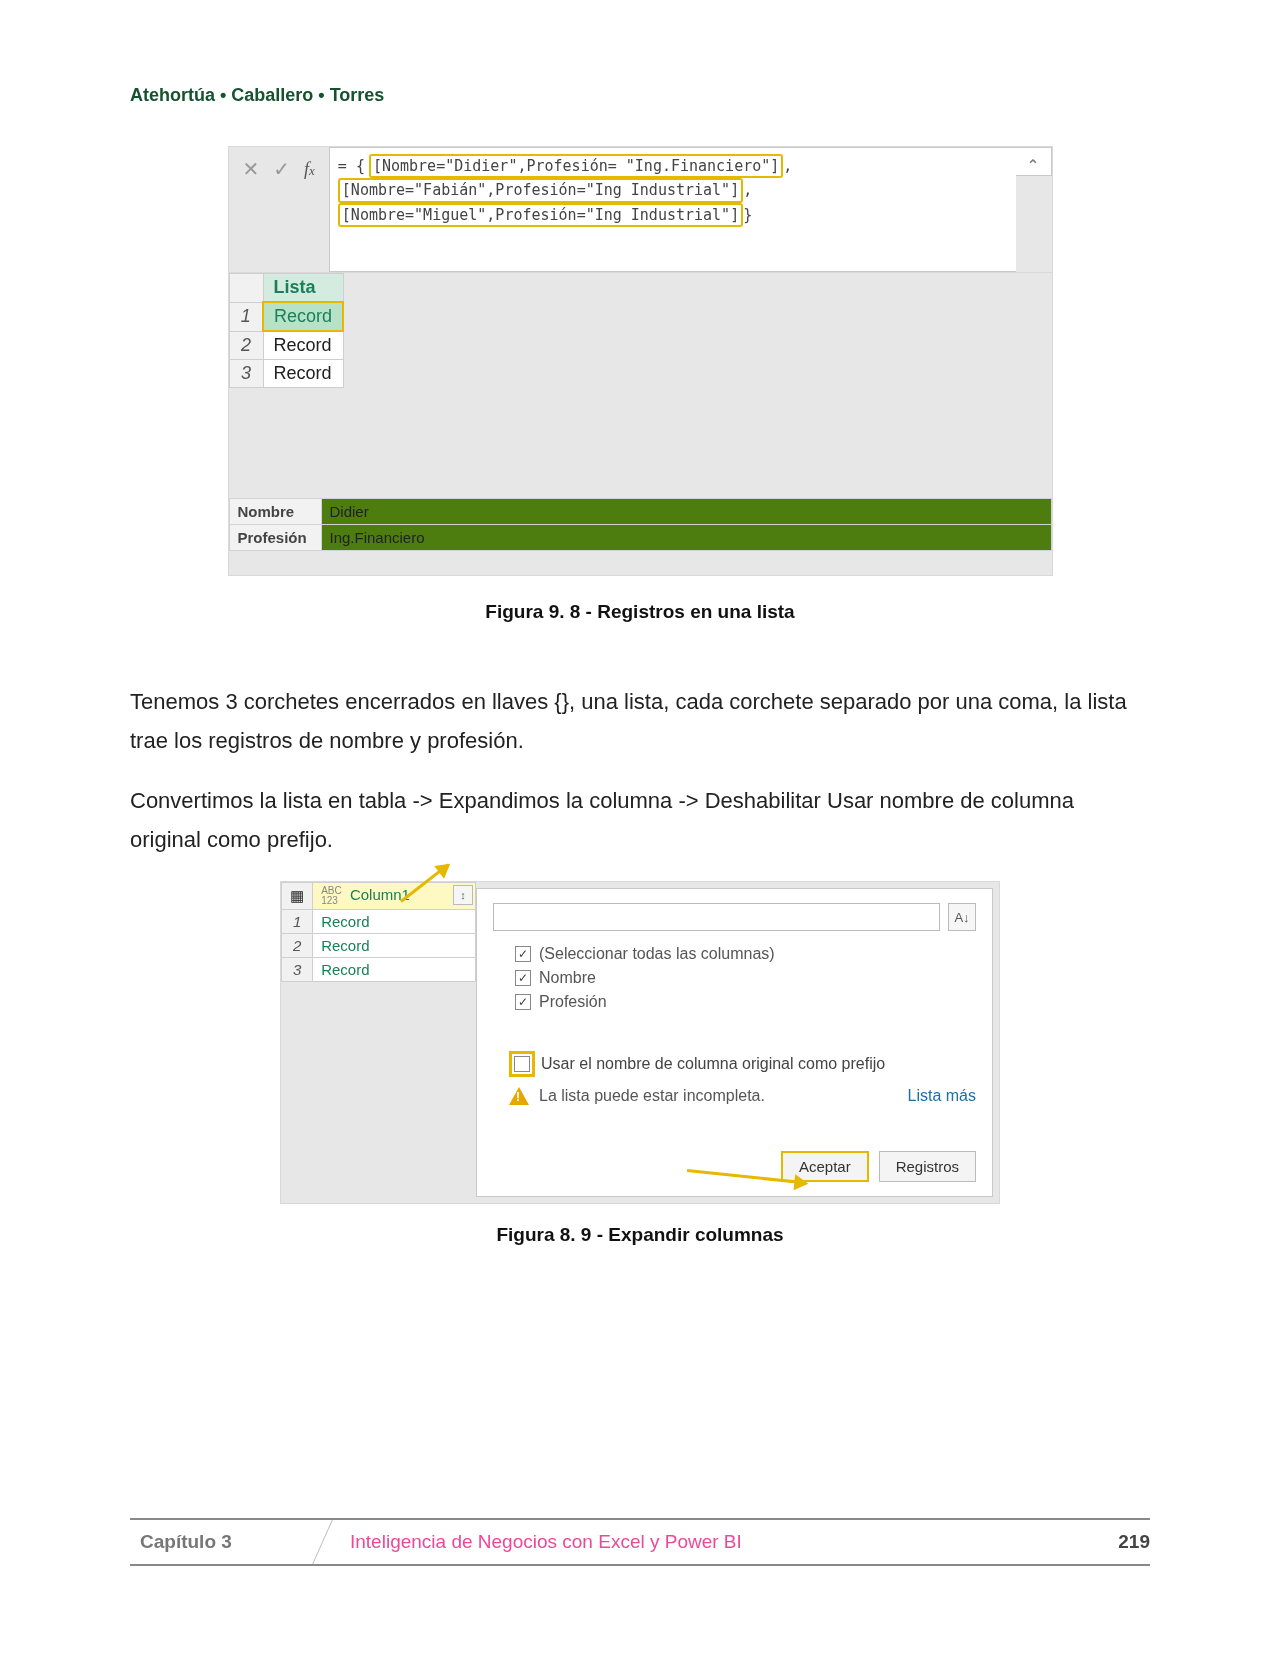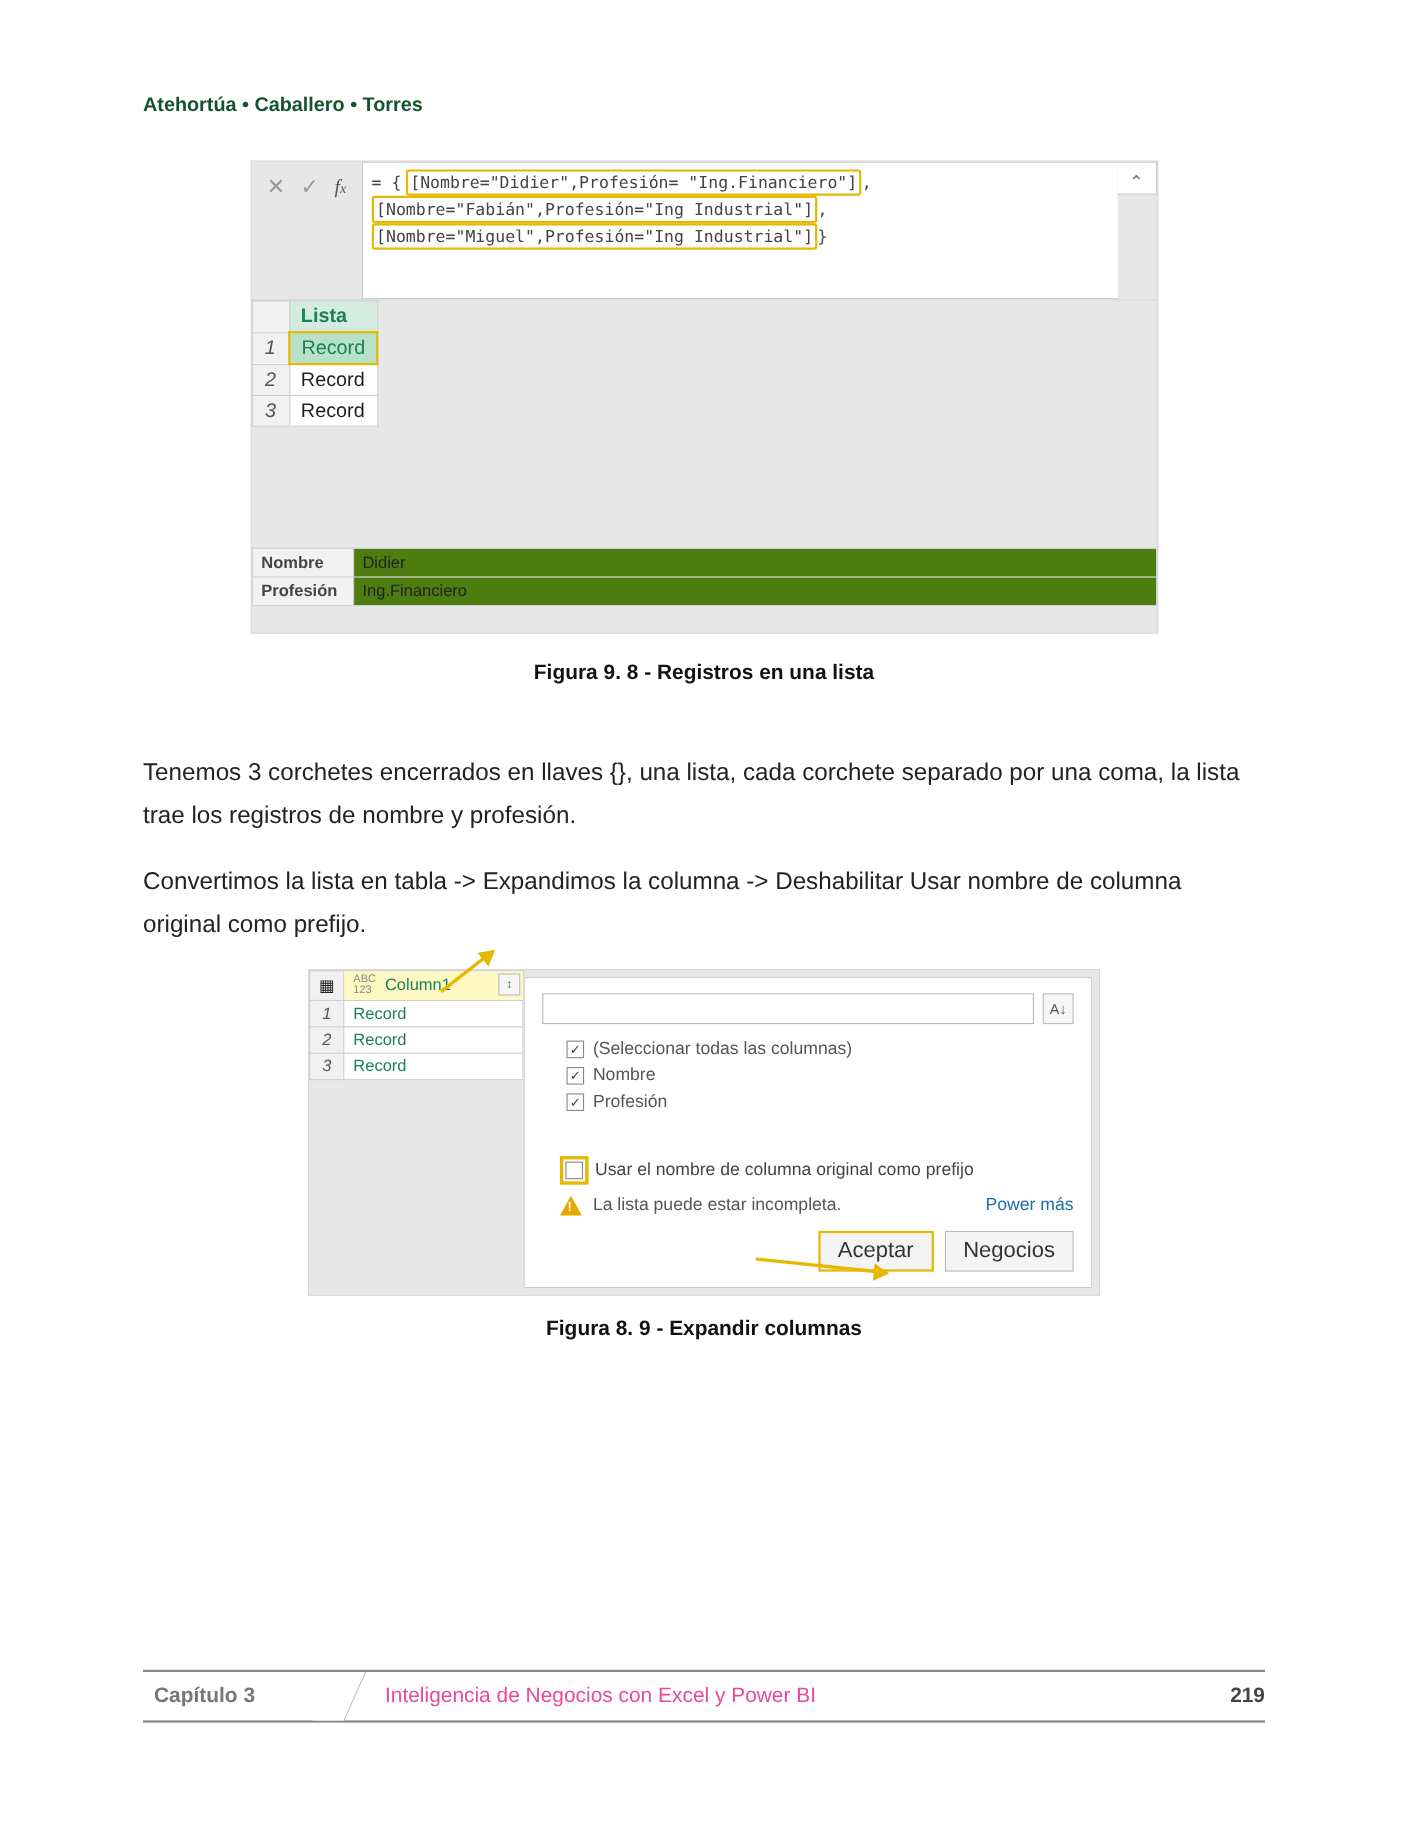--- a/index.html
+++ b/index.html
@@ -169,21 +169,21 @@
   .chk-item { display:flex; align-items:center; gap:8px; margin-bottom:6px; color:#555; }
   .chk { width:16px; height:16px; border:1px solid #888; display:flex; align-items:center; justify-content:center; font-size:12px; color:#444; }
   .prefix-row { display:flex; align-items:center; gap:6px; margin: 30px 0 10px 16px; }
   .prefix-hl { border:3px solid #e6b800; padding:2px; display:inline-flex; }
   .warn-row { display:flex; align-items:center; gap:10px; margin: 10px 0 14px 16px; color:#555; }
   .warn-icon { width:0; height:0; border-left:10px solid transparent; border-right:10px solid transparent; border-bottom:18px solid #e6a700; position:relative; }
   .warn-icon::after { content:"!"; position:absolute; left:-3px; top:3px; font-size:12px; font-weight:700; color:#fff; }
   .link { color:#1a6fa3; }
   .btn-row { display:flex; justify-content:flex-end; gap:10px; }
   .dlg-btn {
-    border:1px solid #bbb; background:#f4f4f4; padding:5px 16px; font-size:20px; color:#333;
+    border:1px solid #bbb; background:#f4f4f4; padding:5px 16px; font-size:15px; color:#333;margin-top:32px;
   }
   .dlg-btn.primary { border:2px solid #e6b800; }
 
   .arrow-y {
     position:absolute; width:70px; height:3px; background:#e6b800;
     transform-origin: left center;
   }
   .arrow-y::after {
     content:""; position:absolute; right:-2px; top:-6px;
     border-left:14px solid #e6b800; border-top:8px solid transparent; border-bottom:8px solid transparent;
@@ -323,25 +323,25 @@
     <div class="prefix-row">
       <span class="prefix-hl">
           <span class="chk"></span>
         </span>
       <span>Usar el nombre de columna original como prefijo</span>
     </div>
     <div class="warn-row">
       <span class="warn-icon"></span>
       <span>La lista puede estar incompleta.</span>
       <span style="flex:1"></span>
-      <span class="link">Power más</span>
+      <span class="link">Lista más</span>
     </div>
     <div class="btn-row">
       <button class="dlg-btn primary">Aceptar</button>
-      <button class="dlg-btn">Negocios</button>
+      <button class="dlg-btn">Registros</button>
     </div>
     <span class="arrow-y" style="left:210px; bottom:24px; width:120px; transform:rotate(6deg);"></span>
   </div>
 </div>
 <div class="caption">Figura 8. 9 - Expandir columnas</div>
 
 <div class="footer">
   <div class="footer-line1"></div>
   <div class="footer-row">
     <div class="chap-cell">Capítulo 3</div>

